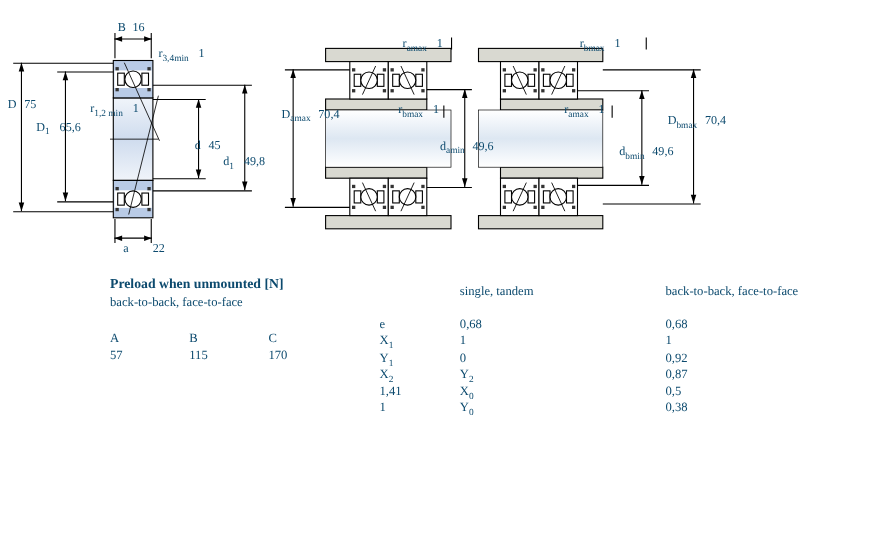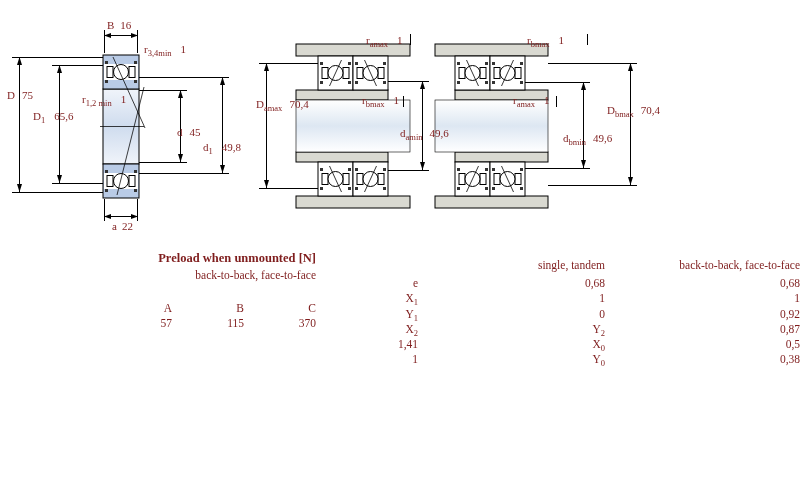--- a/index.html
+++ b/index.html
@@ -1,28 +1,28 @@
 <!DOCTYPE html>
 <html style="--c-bearing-blue: #b9cbe6; --c-housing-gray: #d9d9d1; --c-shaft-blue: #cfdcee; --c-line: #000000;"><head>
 <meta charset="utf-8">
 <style>
   html,body{margin:0;padding:0;background:#fff;}
   .canvas{position:relative;width:800px;height:500px;background:#fff;overflow:hidden;
-          font-family:"Liberation Serif",serif;color:#7f1d1d;}
+          font-family:"Liberation Serif",serif;color:#0c4a6e;}
   svg{position:absolute;left:0;top:0;}
   .dim{position:absolute;font-size:11px;line-height:12px;white-space:nowrap;}
   .dim sub{font-size:8.5px;line-height:8px;}
   .dv{margin-left:9px;}
-  .tbl{position:absolute;font-size:11.5px;text-align:right;}
+  .tbl{position:absolute;font-size:11.5px;}
   .t-title{font-weight:bold;font-size:12.5px;white-space:nowrap;}
   .t-sub{margin-top:3px;white-space:nowrap;}
   .pre-grid{display:grid;grid-template-columns:72px 72px 72px;margin-top:21px;row-gap:3px;}
   .fac-grid{display:grid;grid-template-columns:73px 187px 195px;margin-top:7px;}
   .fac-grid .cell{line-height:15.3px;height:15.3px;white-space:nowrap;}
-  .fac-grid .hdr{margin-bottom:1px;height:17px;}
+  .fac-grid .hdr{margin-bottom:13px;height:17px;}
   .fac-grid sub{font-size:8.5px;}
 </style>
 </head>
 <body>
 
 <div class="canvas">
 
   <svg width="800" height="245" viewBox="0 0 800 245">
     <defs>
       <linearGradient id="gshaft1" x1="0" y1="0" x2="0" y2="1">
@@ -226,42 +226,42 @@
     </g>
   </svg>
 
   <span class="dim" style="left:107px;top:19px"><span>B</span><sub></sub><span class="dv" style="margin-left:6px">16</span></span>
   <span class="dim" style="left:144px;top:43px"><span>r</span><sub>3,4min</sub><span class="dv">1</span></span>
   <span class="dim" style="left:7px;top:89px"><span>D</span><sub></sub><span class="dv" style="margin-left:7px">75</span></span>
   <span class="dim" style="left:33px;top:110px"><span>D</span><sub>1</sub><span class="dv">65,6</span></span>
   <span class="dim" style="left:82px;top:93px"><span>r</span><sub>1,2 min</sub><span class="dv">1</span></span>
   <span class="dim" style="left:177px;top:126px"><span>d</span><sub></sub><span class="dv" style="margin-left:7px">45</span></span>
   <span class="dim" style="left:203px;top:141px"><span>d</span><sub>1</sub><span class="dv">49,8</span></span>
-  <span class="dim" style="left:112px;top:220px"><span>a</span><sub></sub><span class="dv" style="margin-left:5px">22</span></span>
+  <span class="dim" style="left:112px;top:220px"><span>a</span><sub></sub><span class="dv" style="margin-left:22px">22</span></span>
 
   <span class="dim" style="left:366px;top:34px"><span>r</span><sub>amax</sub><span class="dv">1</span></span>
   <span class="dim" style="left:256px;top:98px"><span>D</span><sub>amax</sub><span class="dv" style="margin-left:7px">70,4</span></span>
   <span class="dim" style="left:362px;top:94px"><span>r</span><sub>bmax</sub><span class="dv">1</span></span>
   <span class="dim" style="left:400px;top:127px"><span>d</span><sub>amin</sub><span class="dv" style="margin-left:7px">49,6</span></span>
 
   <span class="dim" style="left:527px;top:34px"><span>r</span><sub>bmax</sub><span class="dv">1</span></span>
   <span class="dim" style="left:513px;top:94px"><span>r</span><sub>amax</sub><span class="dv">1</span></span>
   <span class="dim" style="left:563px;top:132px"><span>d</span><sub>bmin</sub><span class="dv" style="margin-left:7px">49,6</span></span>
   <span class="dim" style="left:607px;top:104px"><span>D</span><sub>bmax</sub><span class="dv" style="margin-left:7px">70,4</span></span>
 
   <div class="tbl" style="left:100px;top:251px">
     <div class="t-title">Preload when unmounted [N]</div>
     <div class="t-sub">back-to-back, face-to-face</div>
     <div class="pre-grid">
       <div class="cell">A</div>
       <div class="cell">B</div>
       <div class="cell">C</div>
       <div class="cell">57</div>
       <div class="cell">115</div>
-      <div class="cell">370</div>
+      <div class="cell">170</div>
     </div>
   </div>
 
   <div class="tbl" style="left:345px;top:251px">
     <div class="fac-grid">
       <div class="cell hdr"></div>
       <div class="cell hdr">single, tandem</div>
       <div class="cell hdr">back-to-back, face-to-face</div>
 
       <div class="cell"><span>e</span><sub></sub></div>

